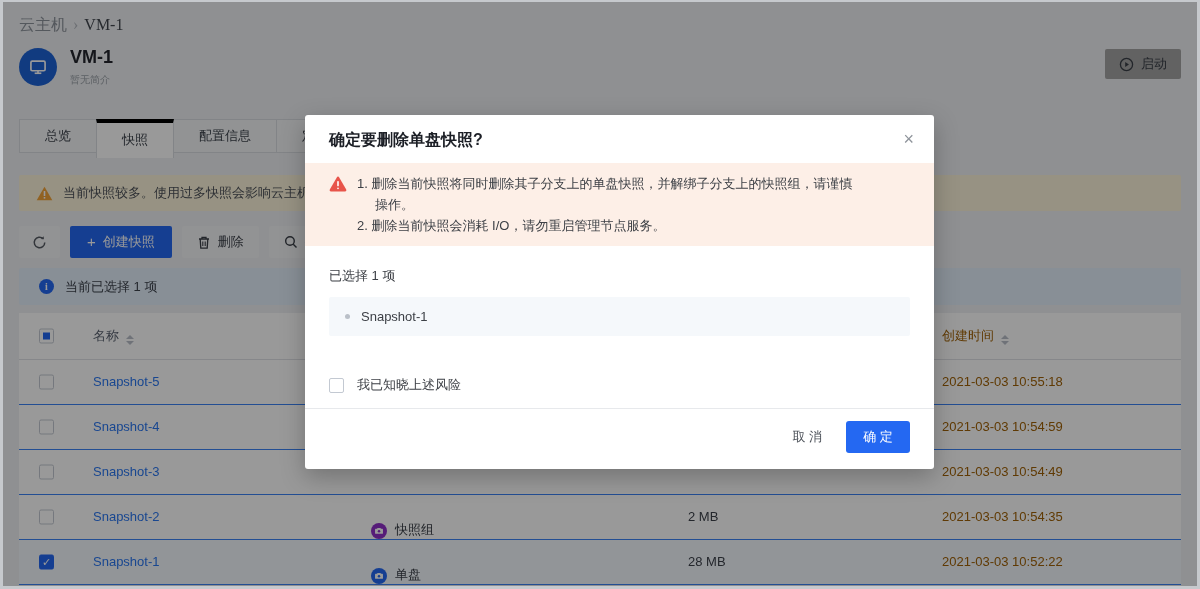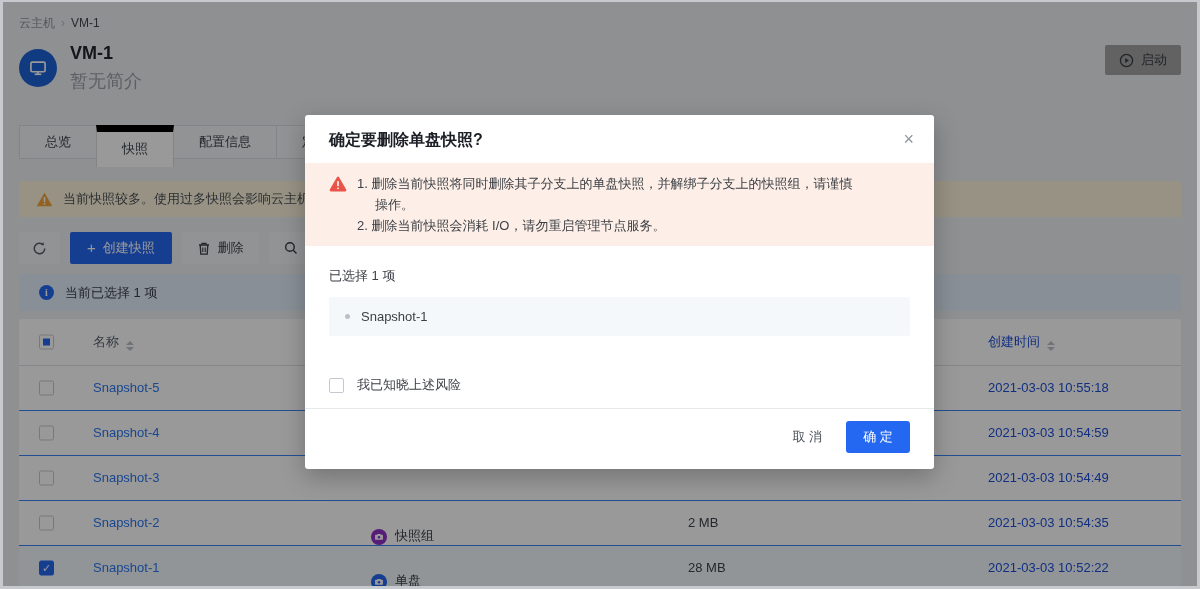--- a/index.html
+++ b/index.html
@@ -1,40 +1,40 @@
 <!DOCTYPE html>
 <html><head>
 <meta charset="utf-8">
 <style>
   html,body{margin:0;padding:0;}
   body{font-family:"Liberation Sans","DejaVu Sans",sans-serif;background:#d7dadd;}
   .frame{position:relative;width:1200px;height:589px;box-sizing:border-box;
          border:3px solid #c6c9cd;border-top-width:2px;background:#eef0f3;overflow:hidden;}
   .page{position:absolute;inset:0;font-size:13px;color:#333;}
   
-  .breadcrumb{padding:13px 16px 0;font-size:12px;color:#8d939c;}
+  .breadcrumb{padding:13px 16px 0;font-size:16px;color:#8d939c;font-family:Liberation Serif, serif;}
   .breadcrumb .sep{margin:0 6px;color:#b4b9c0;}
   .breadcrumb .cur{color:#42474f;}
   
   .head-row{display:flex;align-items:center;margin:10px 16px 0;}
   .avatar{width:38px;height:38px;border-radius:50%;background:#1d63d6;display:flex;
           align-items:center;justify-content:center;flex:none;}
   .titles{margin-left:13px;}
   .vm-title{font-size:18px;font-weight:bold;color:#23262d;line-height:22px;}
-  .vm-sub{font-size:18px;color:#9aa0a8;margin-top:5px;}
+  .vm-sub{font-size:10px;color:#9aa0a8;margin-top:5px;}
   .start-btn{margin-left:auto;align-self:flex-start;margin-top:3px;height:30px;border:none;
              border-radius:2px;background:#a3a3a3;color:#3a3f47;font-size:13px;
              display:inline-flex;align-items:center;gap:7px;padding:0 14px;cursor:pointer;
              font-family:inherit;}
   
   .tabs{display:flex;align-items:flex-start;margin:32px 16px 0;height:38px;}
   .tab{height:32px;line-height:32px;padding:0 25px;background:#f4f5f7;border:1px solid #d9dce1;
        margin-left:-1px;cursor:pointer;color:#3c424b;}
   .tab:first-child{margin-left:0;}
-  .tab.active{height:35px;line-height:33px;background:#fff;border-top:7px solid #000000;
+  .tab.active{height:35px;line-height:33px;background:#fff;border-top:4px solid #000000;
               border-bottom:none;position:relative;z-index:1;}
   
   .banner{margin:18px 16px 0;height:36px;background:#fcf4da;border-radius:2px;display:flex;
           align-items:center;gap:10px;padding:0 17px;color:#4c5058;}
   
   .toolbar{margin:15px 16px 0;display:flex;gap:10px;height:32px;}
   .btn{height:32px;border:none;border-radius:2px;font-size:13px;font-family:inherit;
        display:inline-flex;align-items:center;gap:7px;cursor:pointer;}
   .btn.ghost{background:#f4f5f7;color:#3a3f47;padding:0 15px;}
   .btn.icon-only{width:41px;justify-content:center;padding:0;}
@@ -50,21 +50,21 @@
   .table{margin:8px 16px 0;background:#fff;}
   .thead{position:relative;height:46px;border-bottom:1px solid #dfe2e6;color:#5a6270;}
   .trow{position:relative;height:44px;border-bottom:1px solid #3b82f6;}
   .trow.selected{background:#f3f8fe;}
   .c-cb{position:absolute;left:20px;top:50%;transform:translateY(-50%);}
   .c-name{position:absolute;left:74px;top:0;line-height:46px;}
   .trow .c-name{line-height:44px;}
   .c-name a{color:#2b77f0;text-decoration:none;cursor:pointer;}
   .c-type{position:absolute;left:352px;top:0;height:100%;display:flex;align-items:flex-end;gap:8px;color:#383d45;}
   .c-size{position:absolute;left:669px;top:0;line-height:44px;color:#3c414a;}
-  .c-created{position:absolute;left:969px;top:0;line-height:46px;color:#1d4ed8;}
+  .c-created{position:absolute;left:923px;top:0;line-height:46px;color:#a16207;}
   .trow .c-created{line-height:44px;}
   .badge{width:16px;height:16px;border-radius:50%;display:flex;align-items:center;justify-content:center;flex:none;}
   .caret{display:inline-flex;flex-direction:column;gap:2px;margin-left:7px;vertical-align:1px;}
   .caret i{display:block;width:0;height:0;border-left:4px solid transparent;border-right:4px solid transparent;}
   .caret .up{border-bottom:4px solid #b9bfc9;}
   .caret .down{border-top:4px solid #b9bfc9;}
   
   .cb{width:15px;height:15px;box-sizing:border-box;border:1px solid #c3c9d2;border-radius:2px;
       background:#fff;display:inline-block;position:relative;cursor:pointer;flex:none;}
   .cb.ind::after{content:"";position:absolute;left:3px;top:3px;width:7px;height:7px;background:#2468f2;}

